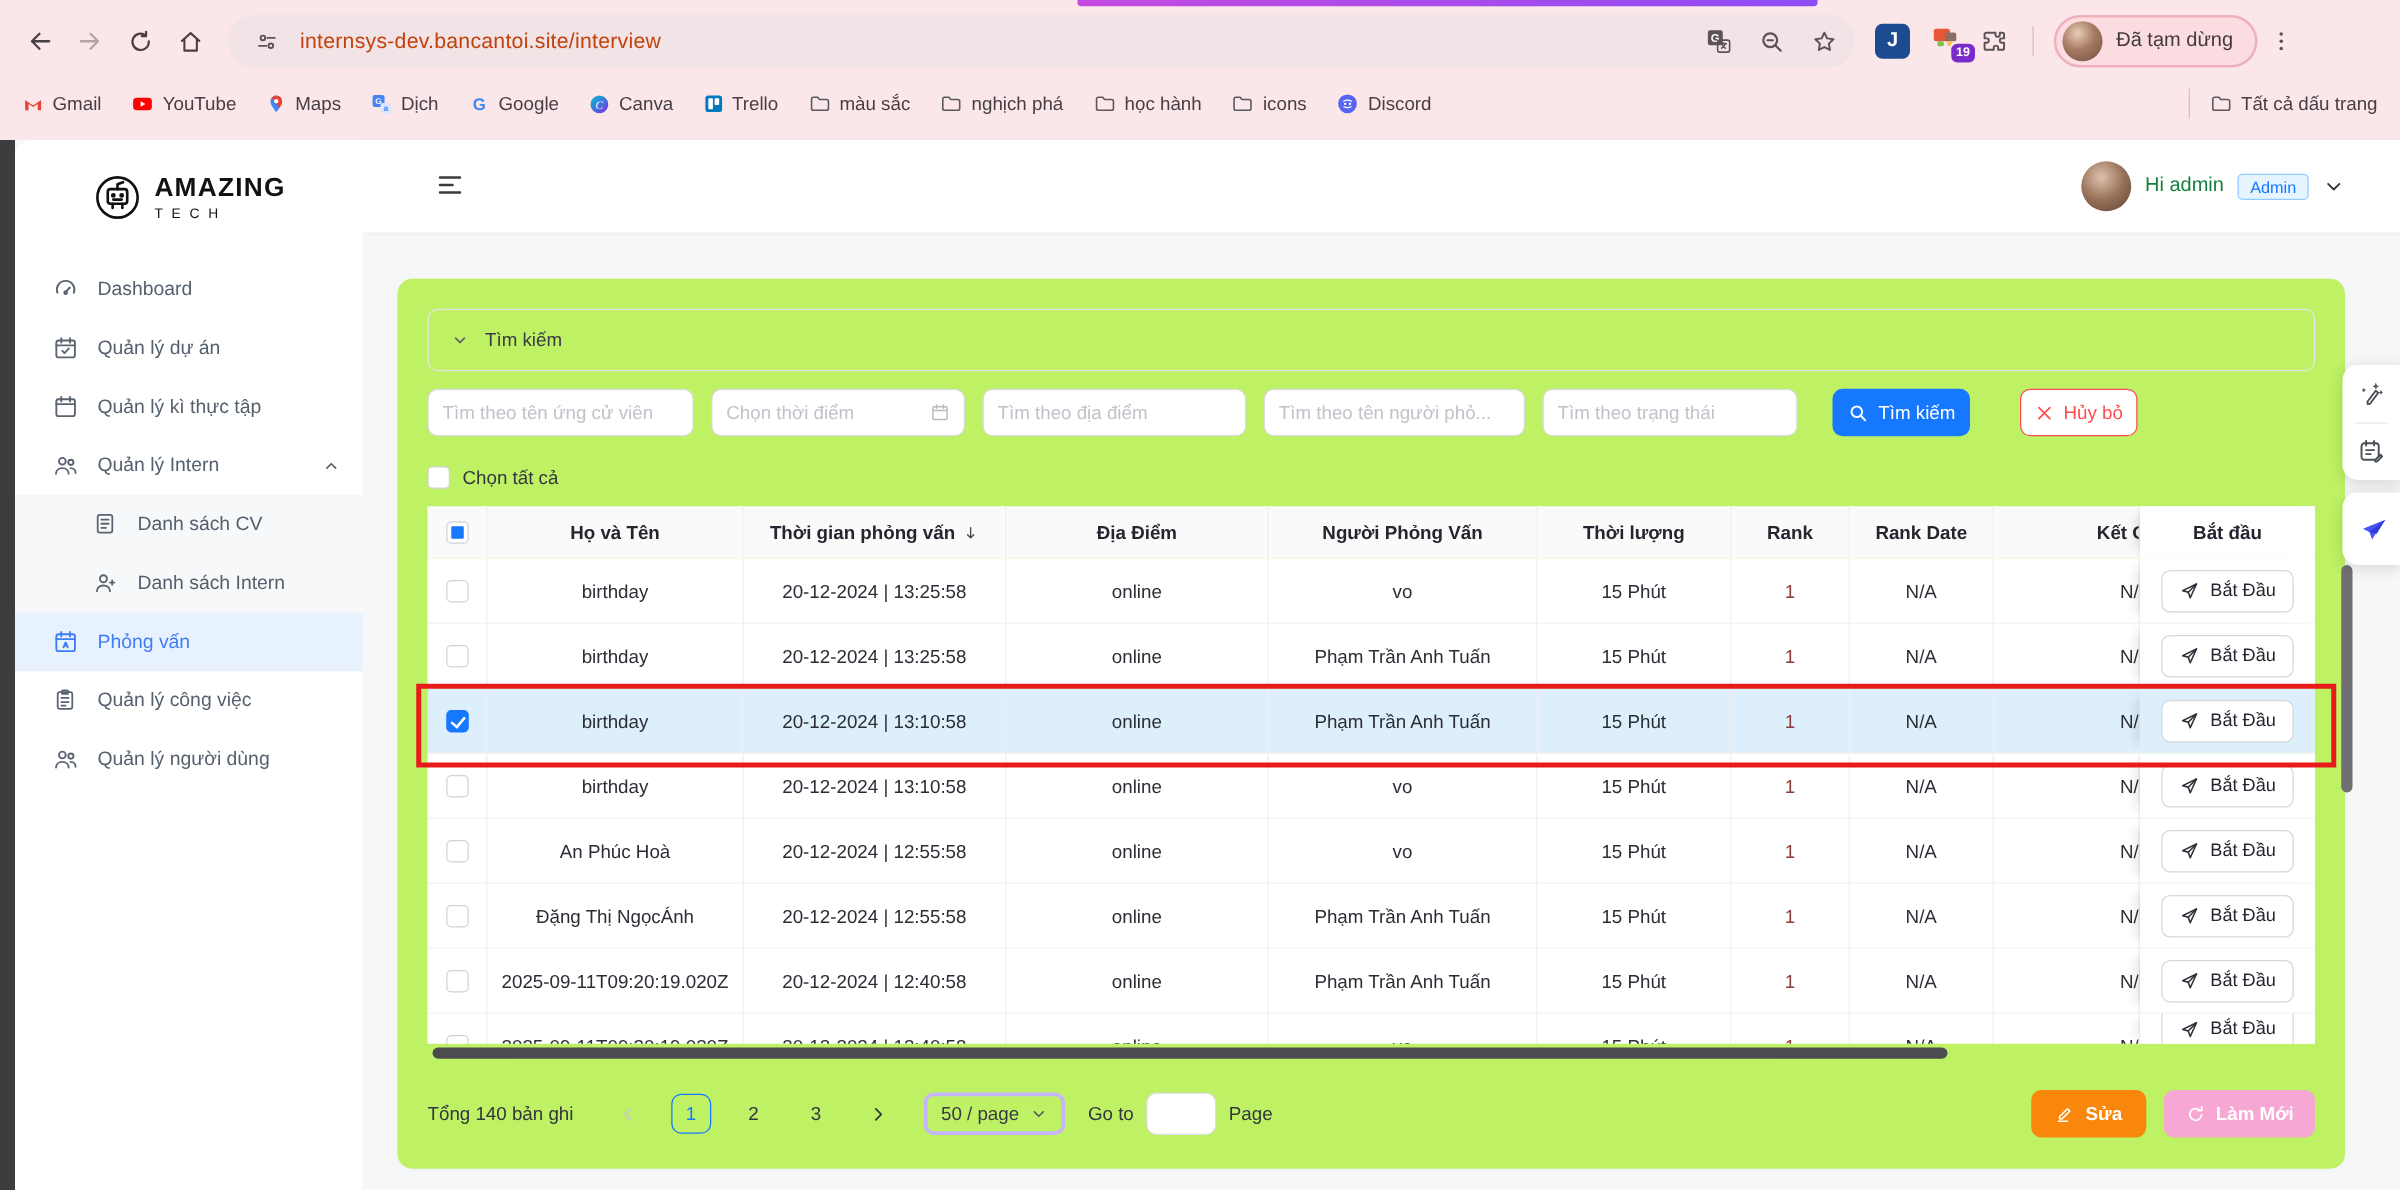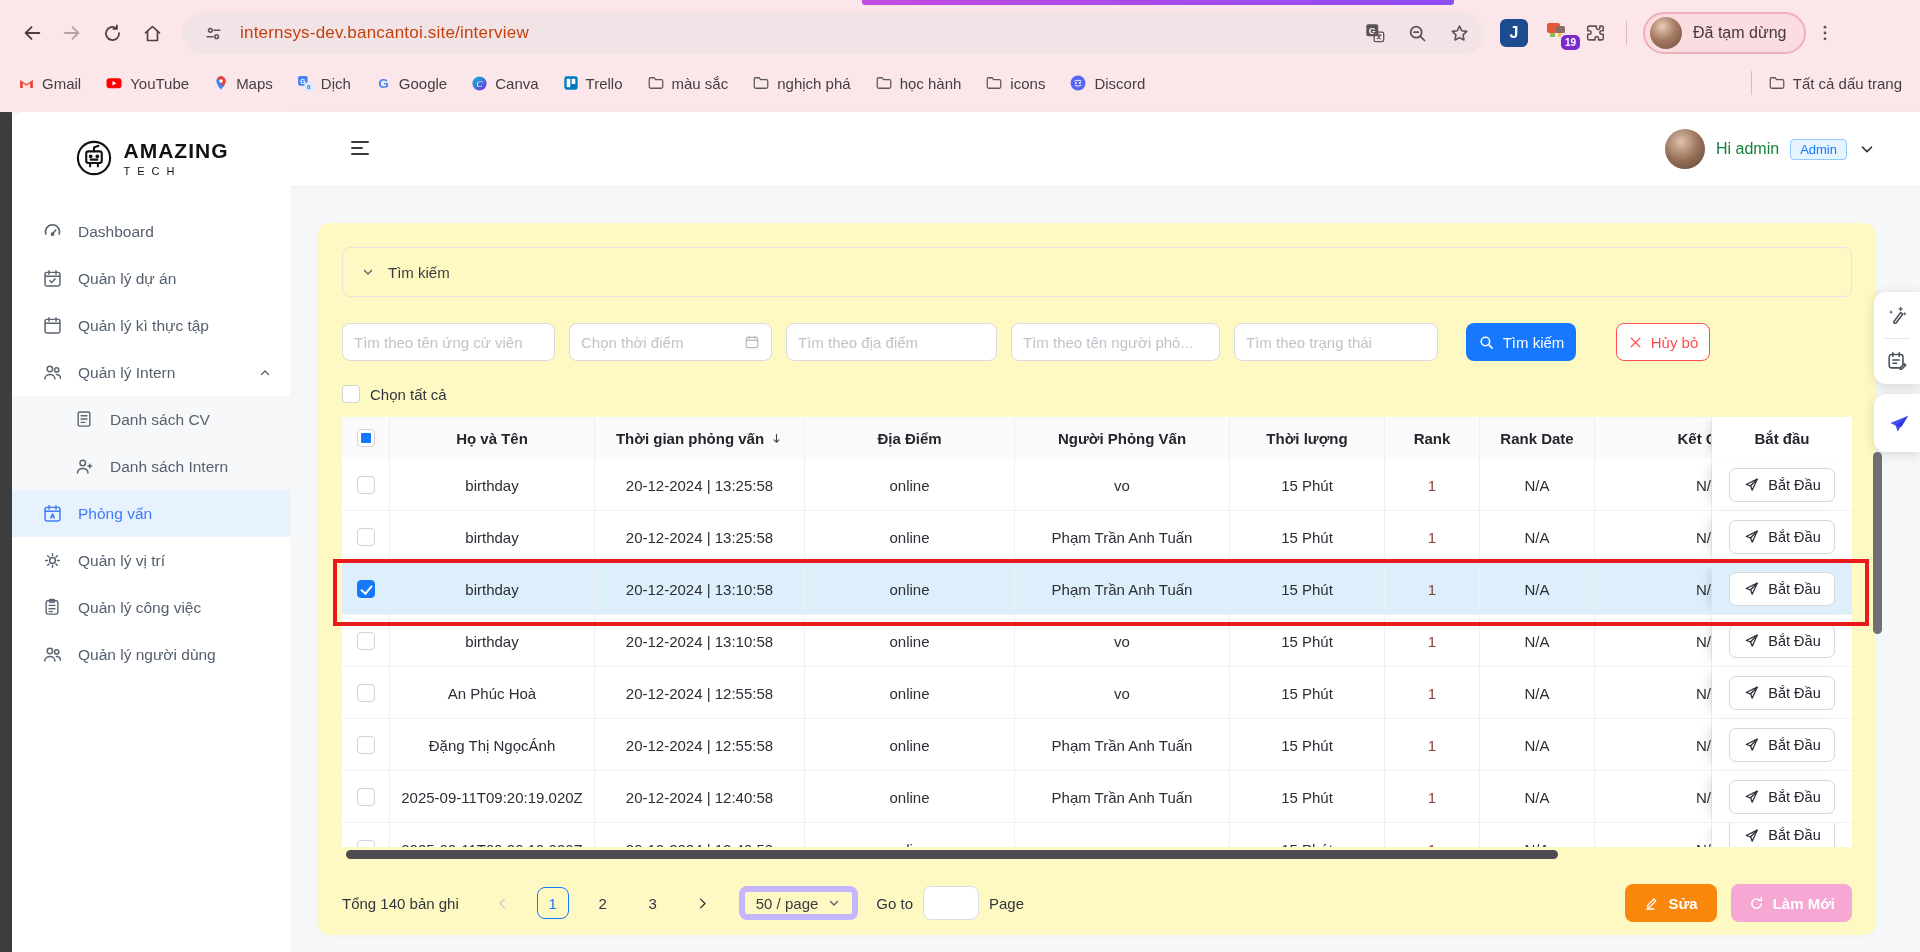--- a/index.html
+++ b/index.html
@@ -47,23 +47,23 @@
 
   .main{flex:1;display:flex;flex-direction:column;min-width:0}
   .appheader{height:74px;background:#fff;display:flex;align-items:center;justify-content:space-between;padding:0 44px 0 58px;box-shadow:0 1px 3px rgba(0,0,0,.04)}
   .collapse{width:26px;height:26px;color:#3a3a40;cursor:pointer}
   .userbox{display:flex;align-items:center;gap:11px;cursor:pointer}
   .hi{font-size:16px;color:#15803d}
   .role{font-size:13px;color:#1677ff;background:#e6f4ff;border:1px solid #91caff;border-radius:4px;padding:2px 9px}
   .chev{color:#33363c}
 
   
-  .card{margin:37px 44px 0 28px;width:1558px;height:712px;background:#fef9c3;border-radius:12px;padding:24px;position:relative;box-shadow:0 1px 4px rgba(0,0,0,.03)}
+  .card{margin:37px 44px 0 28px;width:1558px;height:712px;background:#bef264;border-radius:12px;padding:24px;position:relative;box-shadow:0 1px 4px rgba(0,0,0,.03)}
   .search-head{height:50px;border:1px solid #e4e4e8;border-radius:8px;display:flex;align-items:center;gap:13px;padding:0 18px;font-size:15px;color:#3a3a42;cursor:pointer}
-  .filters{display:flex;align-items:center;margin-top:26px}
+  .filters{display:flex;align-items:center;margin-top:14px}
   .f-wrap{height:38px;border:1px solid #d9d9de;border-radius:8px;display:flex;align-items:center;padding:0 11px;margin-right:14px;background:#fff}
   .f-wrap input{border:0;outline:0;width:100%;font-size:15px;color:#444;font-family:inherit;background:transparent}
   .f-wrap input::placeholder{color:#c2c2ca}
   .btn{display:flex;align-items:center;justify-content:center;gap:8px;border-radius:8px;font-size:15px;cursor:pointer}
   .btn-search{margin-left:14px;width:110px;height:38px;background:#1677ff;color:#fff}
   .btn-cancel{margin-left:40px;width:94px;height:38px;background:#fff;border:1px solid #ff4d4f;color:#ff4d4f}
 
   .selectall{margin-top:24px;display:flex;align-items:center;gap:10px;font-size:15px;color:#33363c;cursor:pointer;width:fit-content}
   .cb{width:18px;height:18px;border:1.5px solid #d2d2d8;border-radius:4px;background:#fff;position:relative;flex:0 0 auto}
   .cb.ind::after{content:"";position:absolute;left:3px;top:3px;right:3px;bottom:3px;background:#1677ff;border-radius:1px}
@@ -91,21 +91,21 @@
   .trow.sel .startbtn{background:#fff}
   .hscroll{height:10px;margin-top:3px;position:relative}
   .hthumb{position:absolute;left:4px;top:0;width:1212px;height:9px;background:#4c4c50;border-radius:5px;cursor:grab}
 
   
   .pager{margin-top:24px;display:flex;align-items:center;font-size:15px;color:#33363c}
   .pgnav{display:flex;align-items:center;gap:18px;margin-left:28px}
   .pg{min-width:32px;height:32px;display:flex;align-items:center;justify-content:center;border-radius:8px;cursor:pointer}
   .pg.active{border:1px solid #1677ff;color:#1677ff}
   .pg.dis{color:#c9c9cf}
-  .sizesel{margin-left:20px;height:34px;border:6px solid #c4b5fd;border-radius:8px;padding:0 11px;display:flex;align-items:center;gap:9px;color:#3a3a42;cursor:pointer}
+  .sizesel{margin-left:20px;height:34px;border:3px solid #c4b5fd;border-radius:8px;padding:0 11px;display:flex;align-items:center;gap:9px;color:#3a3a42;cursor:pointer}
   .goto{display:flex;align-items:center;gap:10px;margin-left:18px}
   .goto input{width:56px;height:34px;border:1px solid #dcdce2;border-radius:8px;outline:0;font-size:15px;padding:0 8px;font-family:inherit}
   .footbtns{margin-left:auto;display:flex;gap:14px}
   .btn-edit{height:38px;padding:0 19px;background:#f8870c;color:#fff;font-weight:bold}
   .btn-refresh{height:38px;padding:0 17px;background:#f6a7d3;color:#fff;font-weight:bold}
 
   
   .ftool{position:absolute;right:0;width:46px;background:#fff;border-radius:12px 0 0 12px;box-shadow:0 2px 12px rgba(0,0,0,.14);z-index:20;display:flex;flex-direction:column;align-items:center}
   .ftool1{top:180px;height:92px;justify-content:space-evenly}
   .ftool1 .sep{width:26px;height:1px;background:#e6e6ea}
@@ -418,29 +418,20 @@
           <span class="mic">
             <svg width="21" height="21" viewBox="0 0 24 24" fill="none" stroke="currentColor" stroke-linecap="round" stroke-linejoin="round" stroke-width="1.7">
               <rect x="3.5" y="5" width="17" height="15.5" rx="2"></rect>
               <path d="M8 3v4M16 3v4M3.5 9.5h17M10 17l2-4.5 2 4.5M10.7 15.5h2.6"></path>
             </svg>
           </span>
           <span class="mlabel">Phỏng vấn</span>
         </div>
         <div class="mitem">
           <span class="mic">
-            <svg width="21" height="21" viewBox="0 0 24 24" fill="none" stroke="currentColor" stroke-linecap="round" stroke-linejoin="round" stroke-width="1.7">
-              <circle cx="12" cy="12" r="3.3"></circle>
-              <path d="M12 4.2v2.1M12 17.7v2.1M4.2 12h2.1M17.7 12h2.1M6.5 6.5L8 8M16 16l1.5 1.5M17.5 6.5L16 8M8 16l-1.5 1.5"></path>
-            </svg>
-          </span>
-          <span class="mlabel">Quản lý vị trí</span>
-        </div>
-        <div class="mitem">
-          <span class="mic">
             <svg width="20" height="20" viewBox="0 0 24 24" fill="none" stroke="currentColor" stroke-linecap="round" stroke-linejoin="round" stroke-width="1.7">
               <rect x="5" y="4.5" width="14" height="16" rx="2"></rect>
               <rect x="9" y="2.8" width="6" height="3.4" rx="1"></rect>
               <path d="M8.5 10h7M8.5 14h7M8.5 17.5h4"></path>
             </svg>
           </span>
           <span class="mlabel">Quản lý công việc</span>
         </div>
         <div class="mitem">
           <span class="mic">

